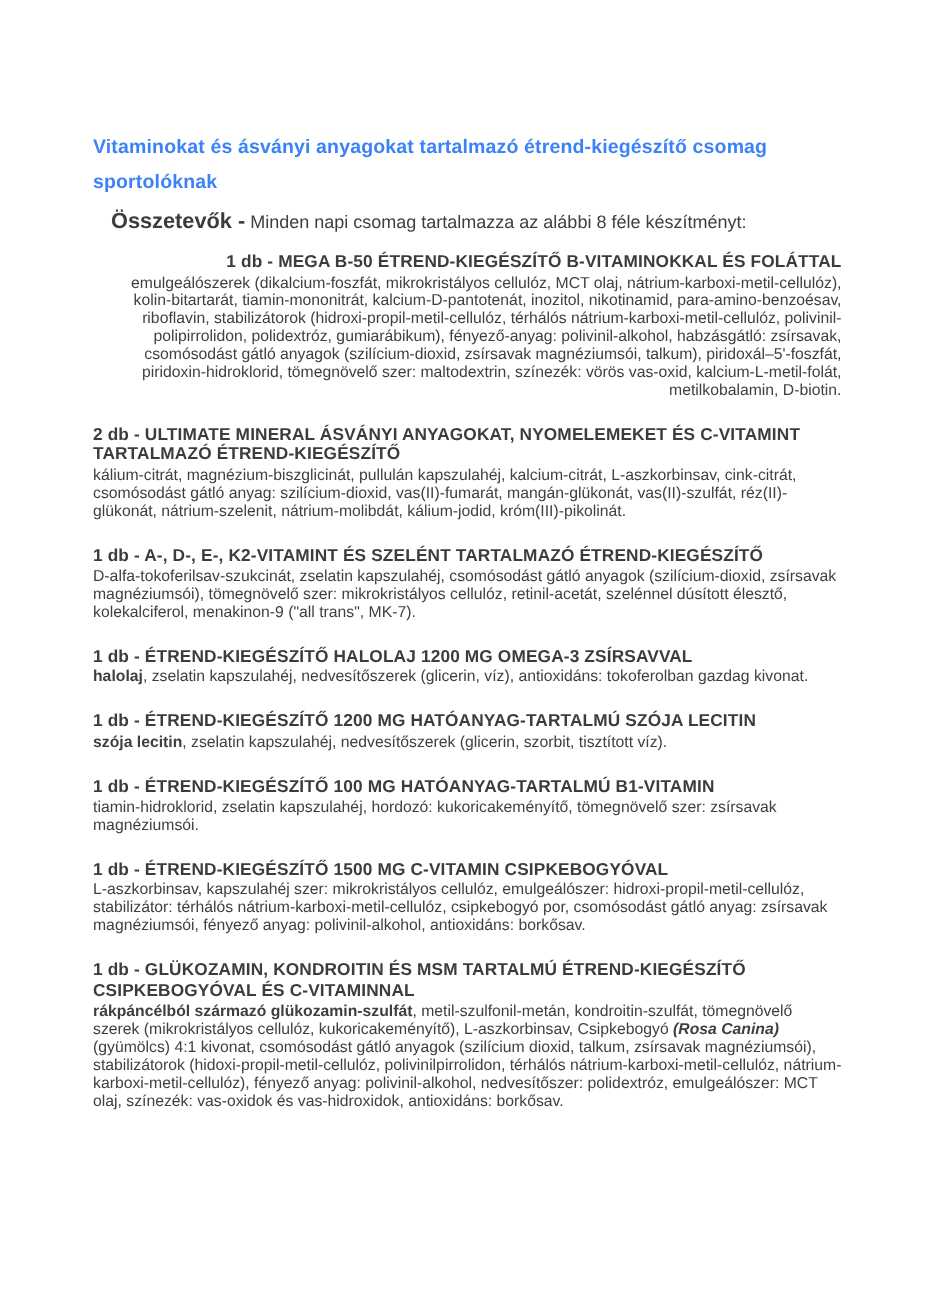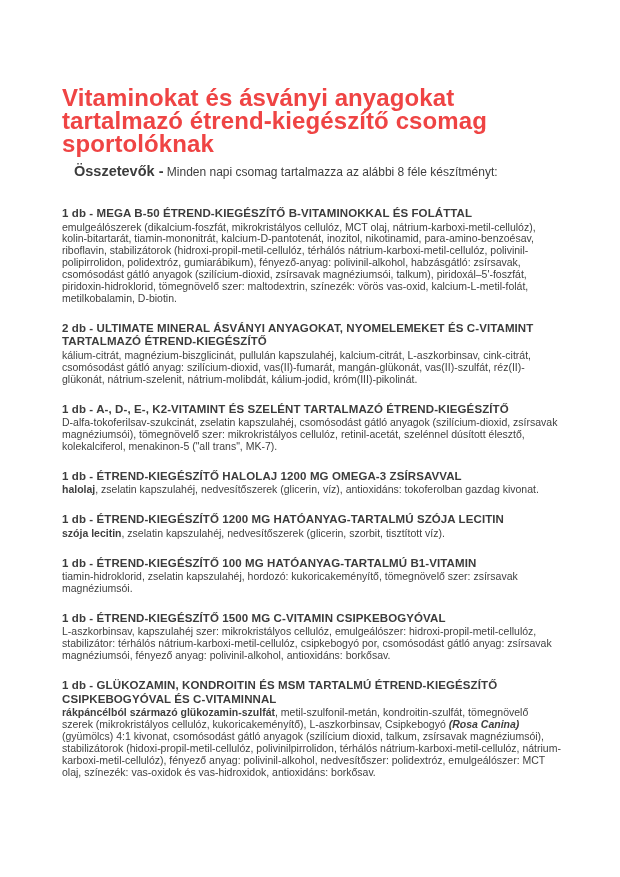--- a/index.html
+++ b/index.html
@@ -16,42 +16,43 @@
     overflow: hidden;
   }
   .page {
     position: absolute;
     left: 62px;
     top: 86px;
     width: 499px;
   }
   h1.doc-title {
     margin: 0;
-    font-size: 24px;
+    font-size: 13px;
     line-height: 23px;
     font-weight: 700;
-    color: #ef4444;
+    color: #3b82f6;
     letter-spacing: 0.1px;
   }
   p.intro {
     margin: 8px 0 0 12px;
     font-size: 12px;
     line-height: 16px;
     color: #3e3e3e;
   }
   .intro-label {
     font-weight: 700;
     font-size: 14.5px;
     color: #3c3c3c;
   }
   .section {
     margin-top: 17px;
   }
   .section:first-child {
-    margin-top: 27px;
+    margin-top: 13px;
+    text-align: right;
   }
   .section h2 {
     margin: 0 0 1px 0;
     font-size: 11.5px;
     line-height: 13.5px;
     font-weight: 700;
     color: #3c3c3c;
     letter-spacing: 0.1px;
   }
   .section p {
@@ -77,21 +78,21 @@
     <p><span>emulgeálószerek (dikalcium-foszfát, mikrokristályos cellulóz, MCT olaj, nátrium-karboxi-metil-cellulóz), kolin-bitartarát, tiamin-mononitrát, kalcium-D-pantotenát, inozitol, nikotinamid, para-amino-benzoésav, riboflavin, stabilizátorok (hidroxi-propil-metil-cellulóz, térhálós nátrium-karboxi-metil-cellulóz, polivinil-polipirrolidon, polidextróz, gumiarábikum), fényező-anyag: polivinil-alkohol, habzásgátló: zsírsavak, csomósodást gátló anyagok (szilícium-dioxid, zsírsavak magnéziumsói, talkum), piridoxál–5'-foszfát, piridoxin-hidroklorid, tömegnövelő szer: maltodextrin, színezék: vörös vas-oxid, kalcium-L-metil-folát, metilkobalamin, D-biotin.</span></p>
   </div>
 
   <div class="section">
     <h2>2 db - ULTIMATE MINERAL ÁSVÁNYI ANYAGOKAT, NYOMELEMEKET ÉS C-VITAMINT TARTALMAZÓ ÉTREND-KIEGÉSZÍTŐ</h2>
     <p><span>kálium-citrát, magnézium-biszglicinát, pullulán kapszulahéj, kalcium-citrát, L-aszkorbinsav, cink-citrát, csomósodást gátló anyag: szilícium-dioxid, vas(II)-fumarát, mangán-glükonát, vas(II)-szulfát, réz(II)-glükonát, nátrium-szelenit, nátrium-molibdát, kálium-jodid, króm(III)-pikolinát.</span></p>
   </div>
 
   <div class="section">
     <h2>1 db - A-, D-, E-, K2-VITAMINT ÉS SZELÉNT TARTALMAZÓ ÉTREND-KIEGÉSZÍTŐ</h2>
-    <p><span>D-alfa-tokoferilsav-szukcinát, zselatin kapszulahéj, csomósodást gátló anyagok (szilícium-dioxid, zsírsavak magnéziumsói), tömegnövelő szer: mikrokristályos cellulóz, retinil-acetát, szelénnel dúsított élesztő, kolekalciferol, menakinon-5 ("all trans", MK-7).</span></p>
+    <p><span>D-alfa-tokoferilsav-szukcinát, zselatin kapszulahéj, csomósodást gátló anyagok (szilícium-dioxid, zsírsavak magnéziumsói), tömegnövelő szer: mikrokristályos cellulóz, retinil-acetát, szelénnel dúsított élesztő, kolekalciferol, menakinon-9 ("all trans", MK-7).</span></p>
   </div>
 
   <div class="section">
     <h2>1 db - ÉTREND-KIEGÉSZÍTŐ HALOLAJ 1200 MG OMEGA-3 ZSÍRSAVVAL</h2>
     <p><span class="seg-b">halolaj</span><span>, zselatin kapszulahéj, nedvesítőszerek (glicerin, víz), antioxidáns: tokoferolban gazdag kivonat.</span></p>
   </div>
 
   <div class="section">
     <h2>1 db - ÉTREND-KIEGÉSZÍTŐ 1200 MG HATÓANYAG-TARTALMÚ SZÓJA LECITIN</h2>
     <p><span class="seg-b">szója lecitin</span><span>, zselatin kapszulahéj, nedvesítőszerek (glicerin, szorbit, tisztított víz).</span></p>

